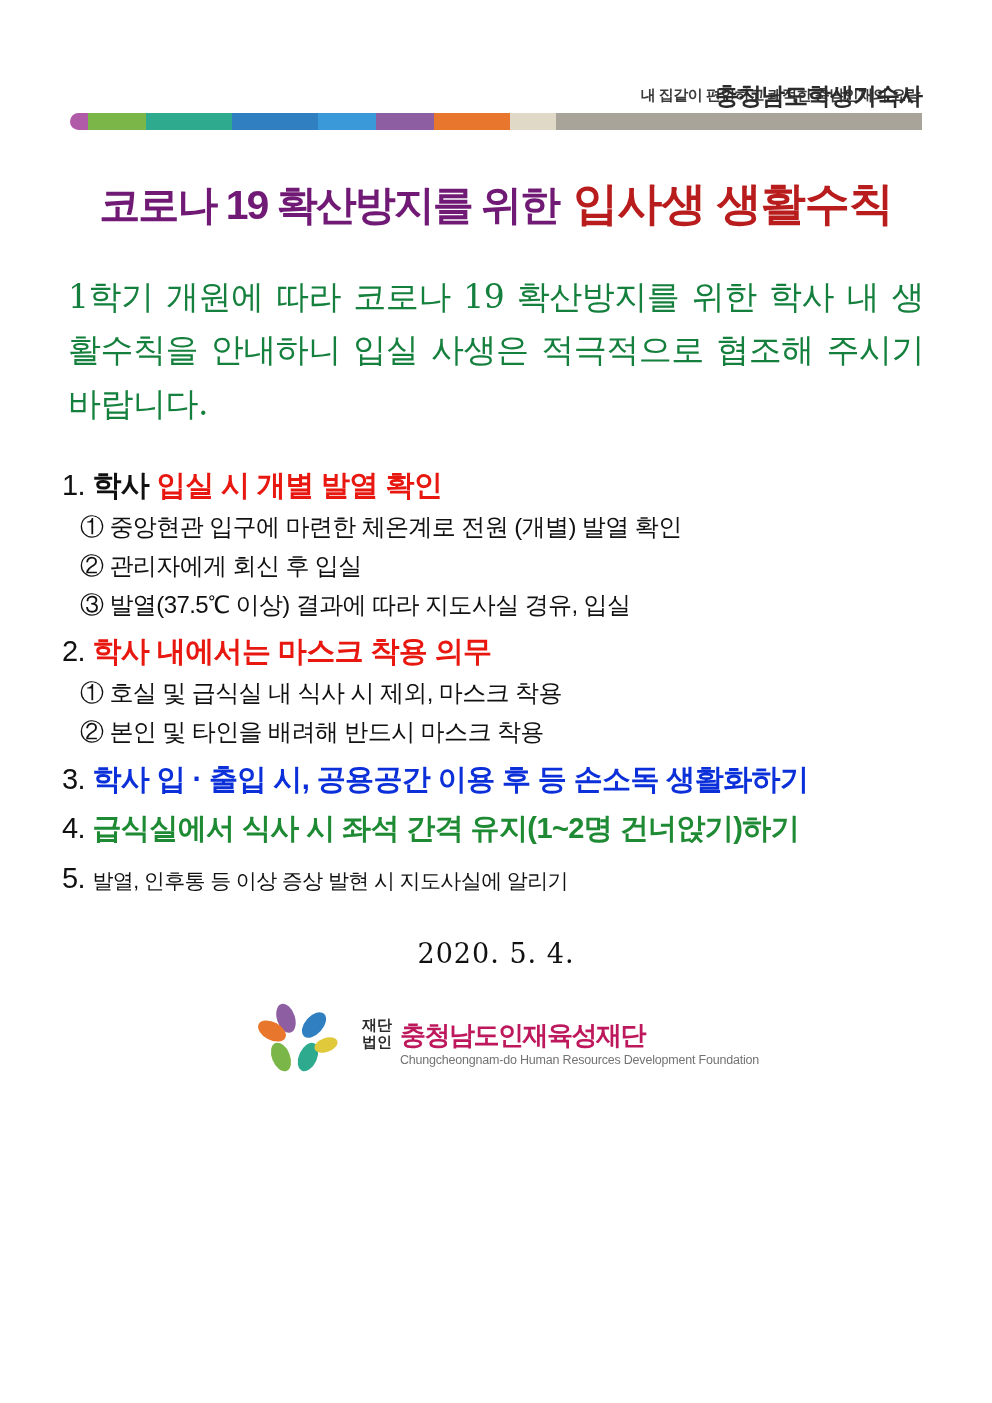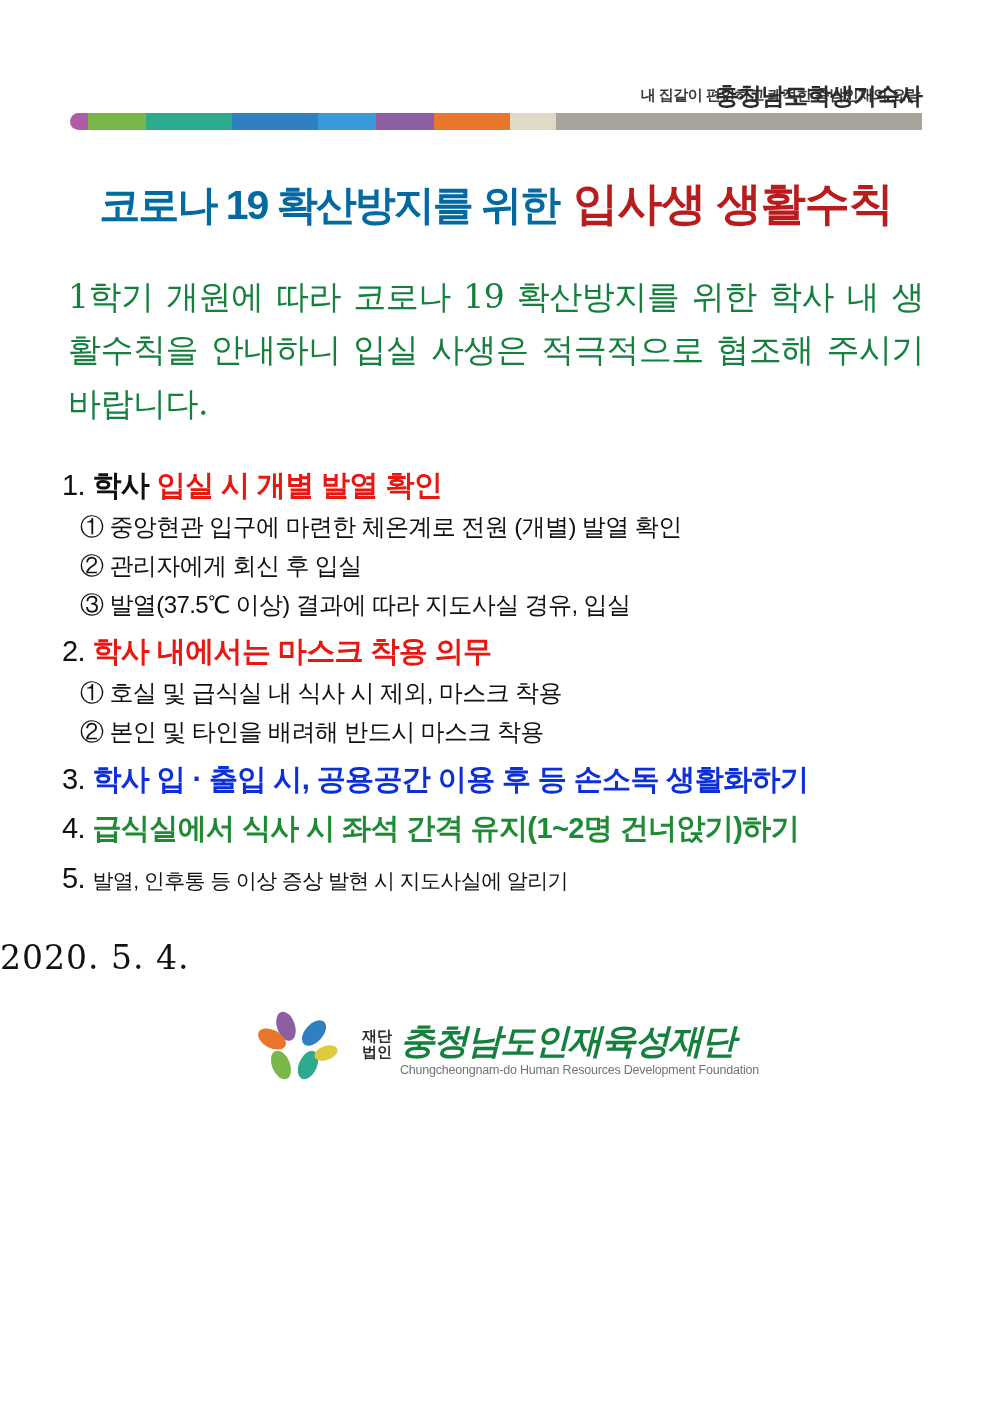--- a/index.html
+++ b/index.html
@@ -63,21 +63,21 @@
   
   .title-wrap {
     margin-top: 34px;
     text-align: center;
     white-space: nowrap;
   }
   .title-black {
     font-size: 41px;
     font-weight: bold;
     letter-spacing: -2px;
-    color: #0369a1;
+    color: #701a75;
   }
   .title-red {
     font-size: 45px;
     font-weight: bold;
     letter-spacing: -1px;
     color: #b91c1c;
     margin-left: 14px;
   }
 
   
@@ -124,23 +124,23 @@
     color: #111111;
     letter-spacing: -0.6px;
     line-height: 1.62;
     margin-left: 18px;
     white-space: nowrap;
   }
 
   
   .date {
     margin-top: 38px;
-    text-align: left;
+    text-align: center;
     font-family: "DejaVu Serif", "Liberation Serif", serif;
-    font-size: 33px;
+    font-size: 27px;
     letter-spacing: 1px;
     color: #111111;
   }
 
   
   .logo-row {
     margin-top: 34px;
     display: flex;
     align-items: center;
     justify-content: center;
@@ -159,26 +159,25 @@
   }
   .logo-prefix {
     font-size: 15px;
     font-weight: bold;
     line-height: 1.12;
     color: #2b2b2b;
     text-align: center;
     padding-bottom: 16px;
   }
   .logo-main {
-    font-size: 35px;
+    font-size: 26px;
     font-weight: bold;
     letter-spacing: -1.5px;
-    color: #15803d;
+    color: #be185d;
     line-height: 1;
-    font-style: italic;
   }
   .logo-sub {
     font-size: 12.5px;
     color: #737373;
     letter-spacing: -0.2px;
     margin-top: 5px;
   }
   .logo-textcol { display: flex; flex-direction: column; }
 </style>
 </head>

